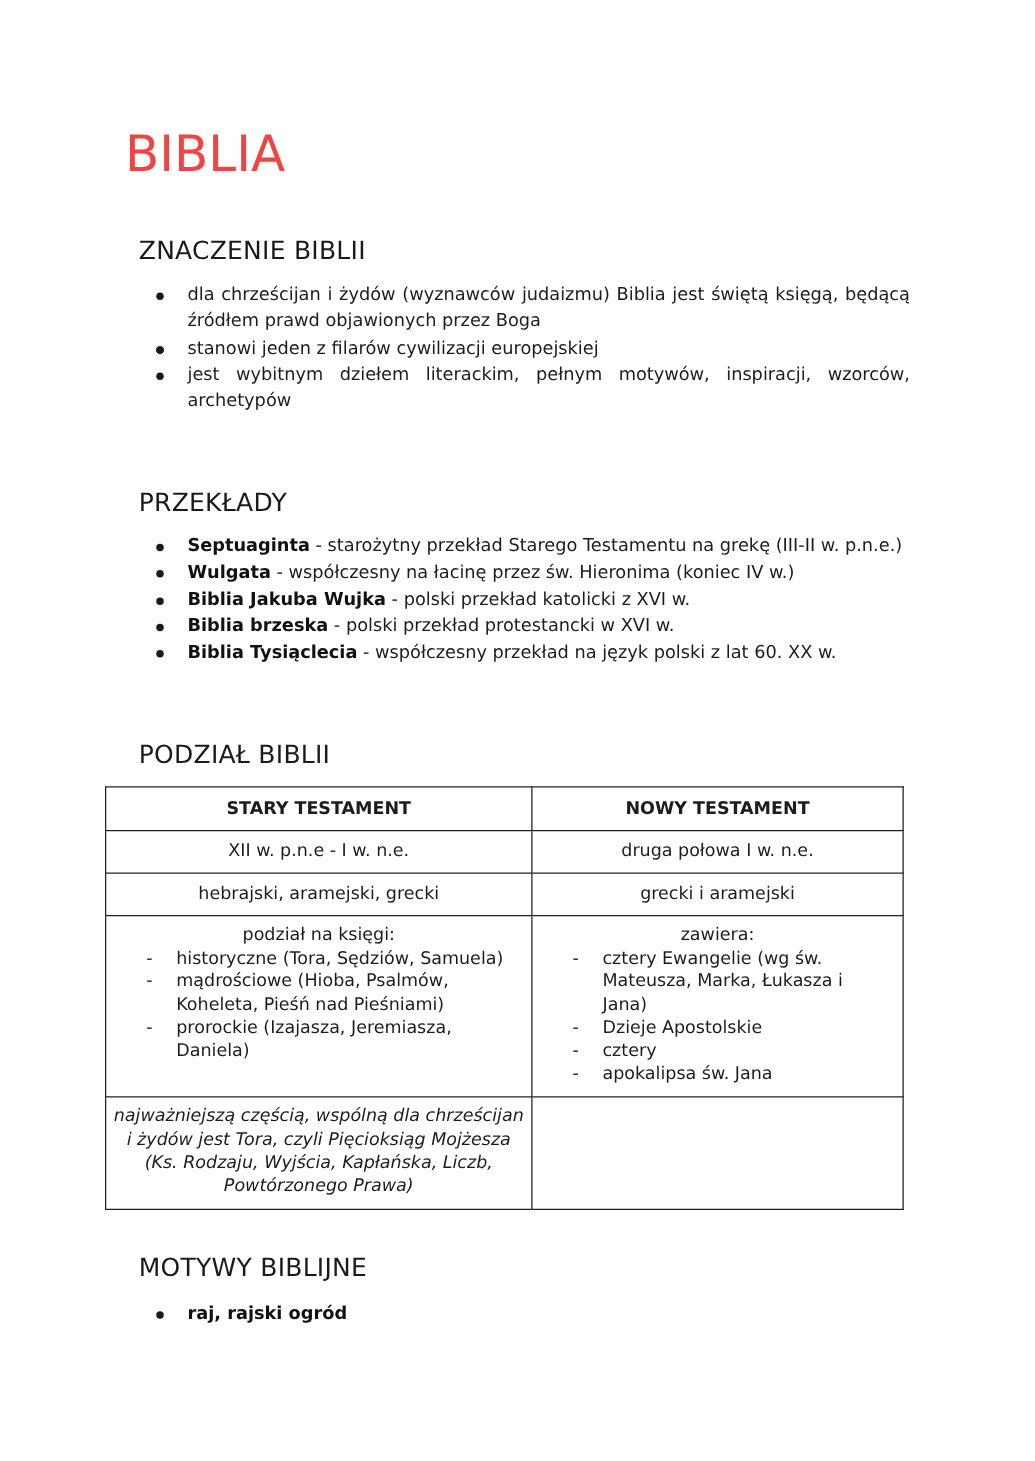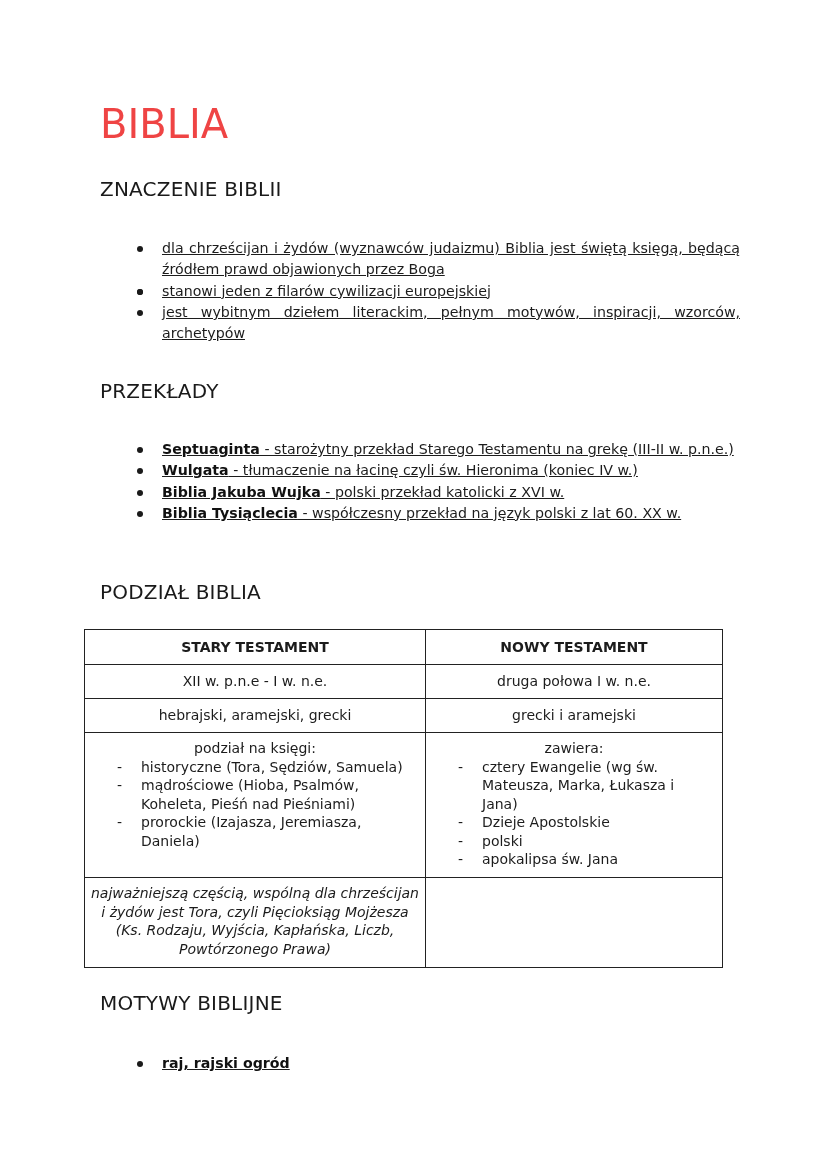--- a/index.html
+++ b/index.html
@@ -7,27 +7,27 @@
     width: 828px; height: 1169px; position: relative; overflow: hidden;
     font-family: "DejaVu Sans", sans-serif; color: #1c1c1c;
   }
   .page { position: absolute; left: 0; top: 0; width: 828px; height: 1169px; }
   .title {
     position: absolute; left: 100px; top: 96px; margin: 0;
     font-size: 40px; font-weight: normal; letter-spacing: 0px; color: #ef4444;
     line-height: 56px;
   }
   .h2 {
-    position: absolute; left: 100px; margin: 0;
+    position: absolute; left: 100px; margin: 11px;
     font-size: 20px; font-weight: normal; color: #1a1a1a; line-height: 26px;
     letter-spacing: 0.2px;
   }
   ul.bul {
-    position: absolute; left: 100px; width: 628px; margin: 12px; padding: 0; list-style: none;
-    font-size: 14.2px; line-height: 21.3px; text-decoration: underline;
+    position: absolute; left: 100px; width: 628px; margin: 0; padding: 0; list-style: none;
+    font-size: 14.2px; line-height: 21.3px;
   }
   ul.bul li { position: relative; padding-left: 50px; text-align: justify; }
   ul.bul li .dot {
     position: absolute; left: 25px; top: 8px; width: 6px; height: 6px; border-radius: 50%; background: #1a1a1a;
   }
   ul.bul li b { font-weight: bold; color: #111; }
 
   table.pod {
     position: absolute; left: 84px; top: 629px; width: 639px;
     border-collapse: collapse; font-size: 14px; line-height: 18.5px;
@@ -54,26 +54,27 @@
   <ul class="bul" style="top:226px;">
     <li><span class="dot"></span><span>dla chrześcijan i żydów (wyznawców judaizmu) Biblia jest świętą księgą, będącą źródłem prawd objawionych przez Boga</span></li>
     <li><span class="dot"></span></li>
     <li><span class="dot"></span><span>stanowi jeden z filarów cywilizacji europejskiej</span></li>
     <li><span class="dot"></span><span>jest wybitnym dziełem literackim, pełnym motywów, inspiracji, wzorców, archetypów</span></li>
   </ul>
 
   <h2 class="h2" style="top:378px;">PRZEKŁADY</h2>
   <ul class="bul" style="top:427px;">
     <li><span class="dot"></span><b>Septuaginta</b><span> - starożytny przekład Starego Testamentu na grekę (III-II w. p.n.e.)</span></li>
-    <li><span class="dot"></span><b>Wulgata</b><span> - tłumaczenie na łacinę czyli św. Hieronima (koniec IV w.)</span></li>
+    <li><span class="dot"></span><b>Wulgata</b><span> - współczesny na łacinę przez św. Hieronima (koniec IV w.)</span></li>
     <li><span class="dot"></span><b>Biblia Jakuba Wujka</b><span> - polski przekład katolicki z XVI w.</span></li>
+    <li><span class="dot"></span><b>Biblia brzeska</b><span> - polski przekład protestancki w XVI w.</span></li>
     <li><span class="dot"></span><b>Biblia Tysiąclecia</b><span> - współczesny przekład na język polski z lat 60. XX w.</span></li>
   </ul>
 
-  <h2 class="h2" style="top:579px;">PODZIAŁ BIBLIA</h2>
+  <h2 class="h2" style="top:579px;">PODZIAŁ BIBLII</h2>
 
   <table class="pod">
     <tbody>
         <tr>
       <th class="col1">STARY TESTAMENT</th>
       <th>NOWY TESTAMENT</th>
     </tr>
     <tr>
       <td class="c">XII w. p.n.e - I w. n.e.</td>
       <td class="c">druga połowa I w. n.e.</td>
@@ -92,21 +93,21 @@
             <li><span class="dash">-</span><span>prorockie (Izajasza, Jeremiasza, Daniela)</span></li>
           </ul>
         </div>
       </td>
       <td>
         <div class="cell-inner" style="padding-top:6px;">
           <div>zawiera:</div>
           <ul class="dash-list">
             <li><span class="dash">-</span><span>cztery Ewangelie (wg św. Mateusza, Marka, Łukasza i Jana)</span></li>
             <li><span class="dash">-</span><span>Dzieje Apostolskie</span></li>
-            <li><span class="dash">-</span><span>polski</span></li>
+            <li><span class="dash">-</span><span>cztery</span></li>
             <li><span class="dash">-</span><span>apokalipsa św. Jana</span></li>
           </ul>
         </div>
       </td>
     </tr>
     <tr style="height:90px;font-style:italic;">
       <td>
         <div class="cell-inner" style="padding:6px 6px 6px 6px;">najważniejszą częścią, wspólną dla chrześcijan i żydów jest Tora, czyli Pięcioksiąg Mojżesza (Ks. Rodzaju, Wyjścia, Kapłańska, Liczb, Powtórzonego Prawa)</div>
       </td>
       <td></td>

